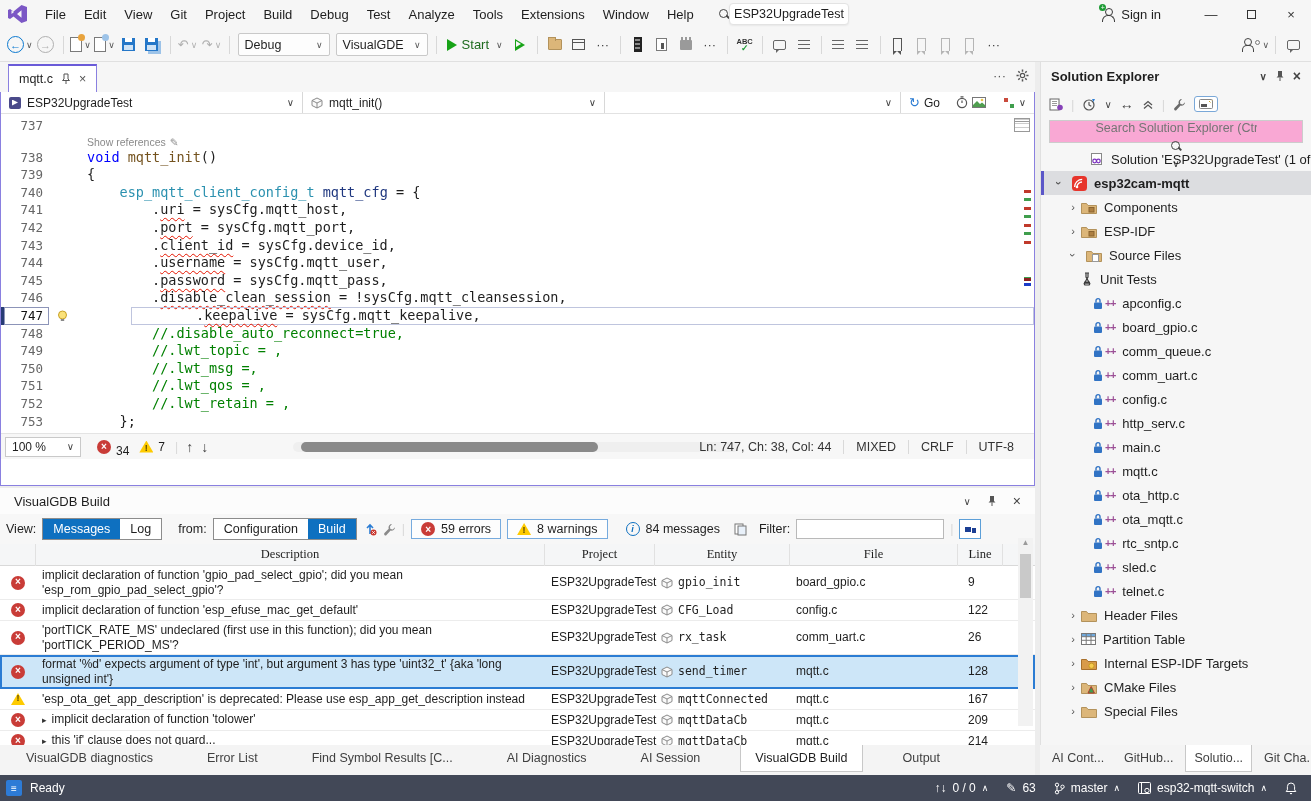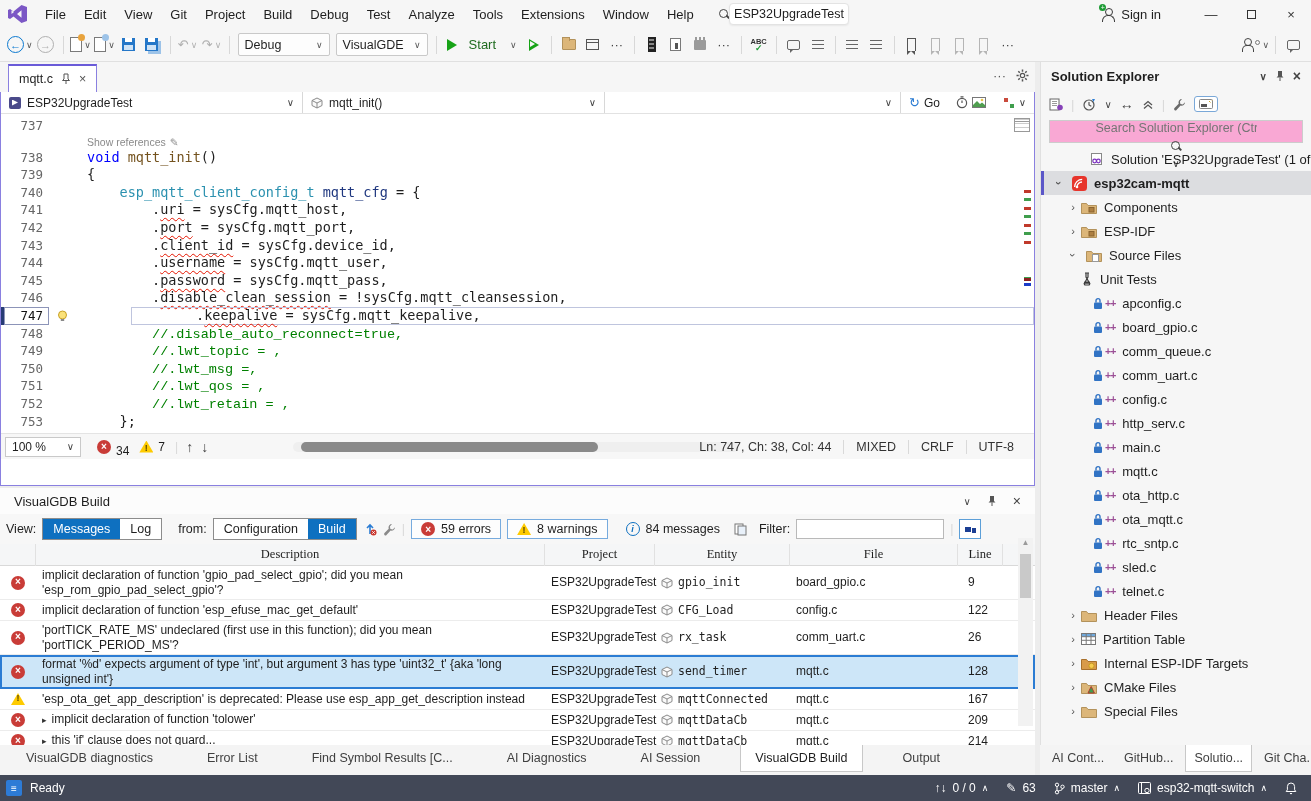--- a/index.html
+++ b/index.html
@@ -83,21 +83,21 @@
 
   #code-area { position:relative; height:319px; background:#fff; overflow:hidden; }
   #code-lines { padding-top:3px; }
   .c-row { display:flex; height:17.6px; line-height:17.6px; }
   .gut { width:48px; padding-right:6px; text-align:right; color:#666; font-family:"DejaVu Sans Mono", monospace; font-size:12.5px; flex:none; }
   .mgn { width:38px; flex:none; position:relative; }
   .ctext { flex:1; font-family:"DejaVu Sans Mono", monospace; font-size:13.5px; white-space:pre; }
   .codelens { height:14px; line-height:14px; padding-left:86px; font-size:10.5px; color:#8a8a8a; display:flex; gap:4px; align-items:center; }
   .cur .ctext { box-shadow:inset 0 0 0 1px #bfc5de;margin-left:44px; }
   .cur .gut { box-shadow:inset 0 0 0 1px #8c94b8; border-left:3px solid #273c75; color:#111; }
-  .kw { color:#0000ff; } .ty { color:#2b91af; } .fn { color:#74531f; } .lv { color:#1f377f; } .cm { color:#008000;font-family:Liberation Mono, monospace; }
+  .kw { color:#0000ff; } .ty { color:#2b91af; } .fn { color:#74531f; } .lv { color:#1f377f; } .cm { color:#008000; }
   .sq { text-decoration:underline; text-decoration-style:wavy; text-decoration-color:#e51400; text-decoration-thickness:1px; text-underline-offset:3px; }
   .bulb { position:absolute; left:8px; top:3px; width:11px; height:12px; }
   .scrollmark { position:absolute; width:7px; height:3px; right:3px; }
   #outline-btn { position:absolute; right:4px; top:4px; width:16px; height:14px; border:1px solid #999; background:linear-gradient(#999 1.5px, transparent 1.5px) 0 2px/16px 4px no-repeat, linear-gradient(#ccc 1px, transparent 1px) 0 0/16px 4px repeat-y; }
 
   #ed-status { position:relative; height:26px; background:#f7f7f7; border-top:1px solid #e4e4e4; display:flex; align-items:center; font-size:12px; }
   #zoom-combo { display:flex; align-items:center; justify-content:space-between; width:76px; height:20px; margin-left:4px; background:#fff; border:1px solid #c9c9c9; padding:0 6px; }
   .ic-err { display:inline-flex; width:14px; height:14px; border-radius:50%; background:#c93c37; color:#fff; font-weight:700; font-size:10px; align-items:center; justify-content:center; flex:none; }
   .ic-warn { display:inline-flex; width:14px; height:12px; background:#fecb00; clip-path:polygon(50% 0,100% 100%,0 100%); align-items:flex-end; justify-content:center; font-size:9px; font-weight:700; color:#5b4500; flex:none; }
   .htrack { position:absolute; left:292px; top:8px; width:446px; height:10px; background:#efefef; border-radius:5px; }
@@ -265,21 +265,21 @@
     <span class="tsep"></span>
     <span class="combo">
         <span>Debug</span>
         <span class="tchev">∨</span>
       </span>
     <span class="combo">
         <span>VisualGDE</span>
         <span class="tchev">∨</span>
       </span>
     <span class="tsep"></span>
-    <span class="tbi" style="gap:12px; padding:0 4px;">
+    <span class="tbi" style="gap:5px; padding:0 4px;">
         <span class="play"></span>
         <span style="color:#1e6b1e">Start</span>
         <span class="tchev">∨</span>
       </span>
     <span class="tbi">
         <span class="play-o"></span>
       </span>
     <span class="tsep"></span>
     <span class="tbi">
         <span class="mini-folder"></span>

